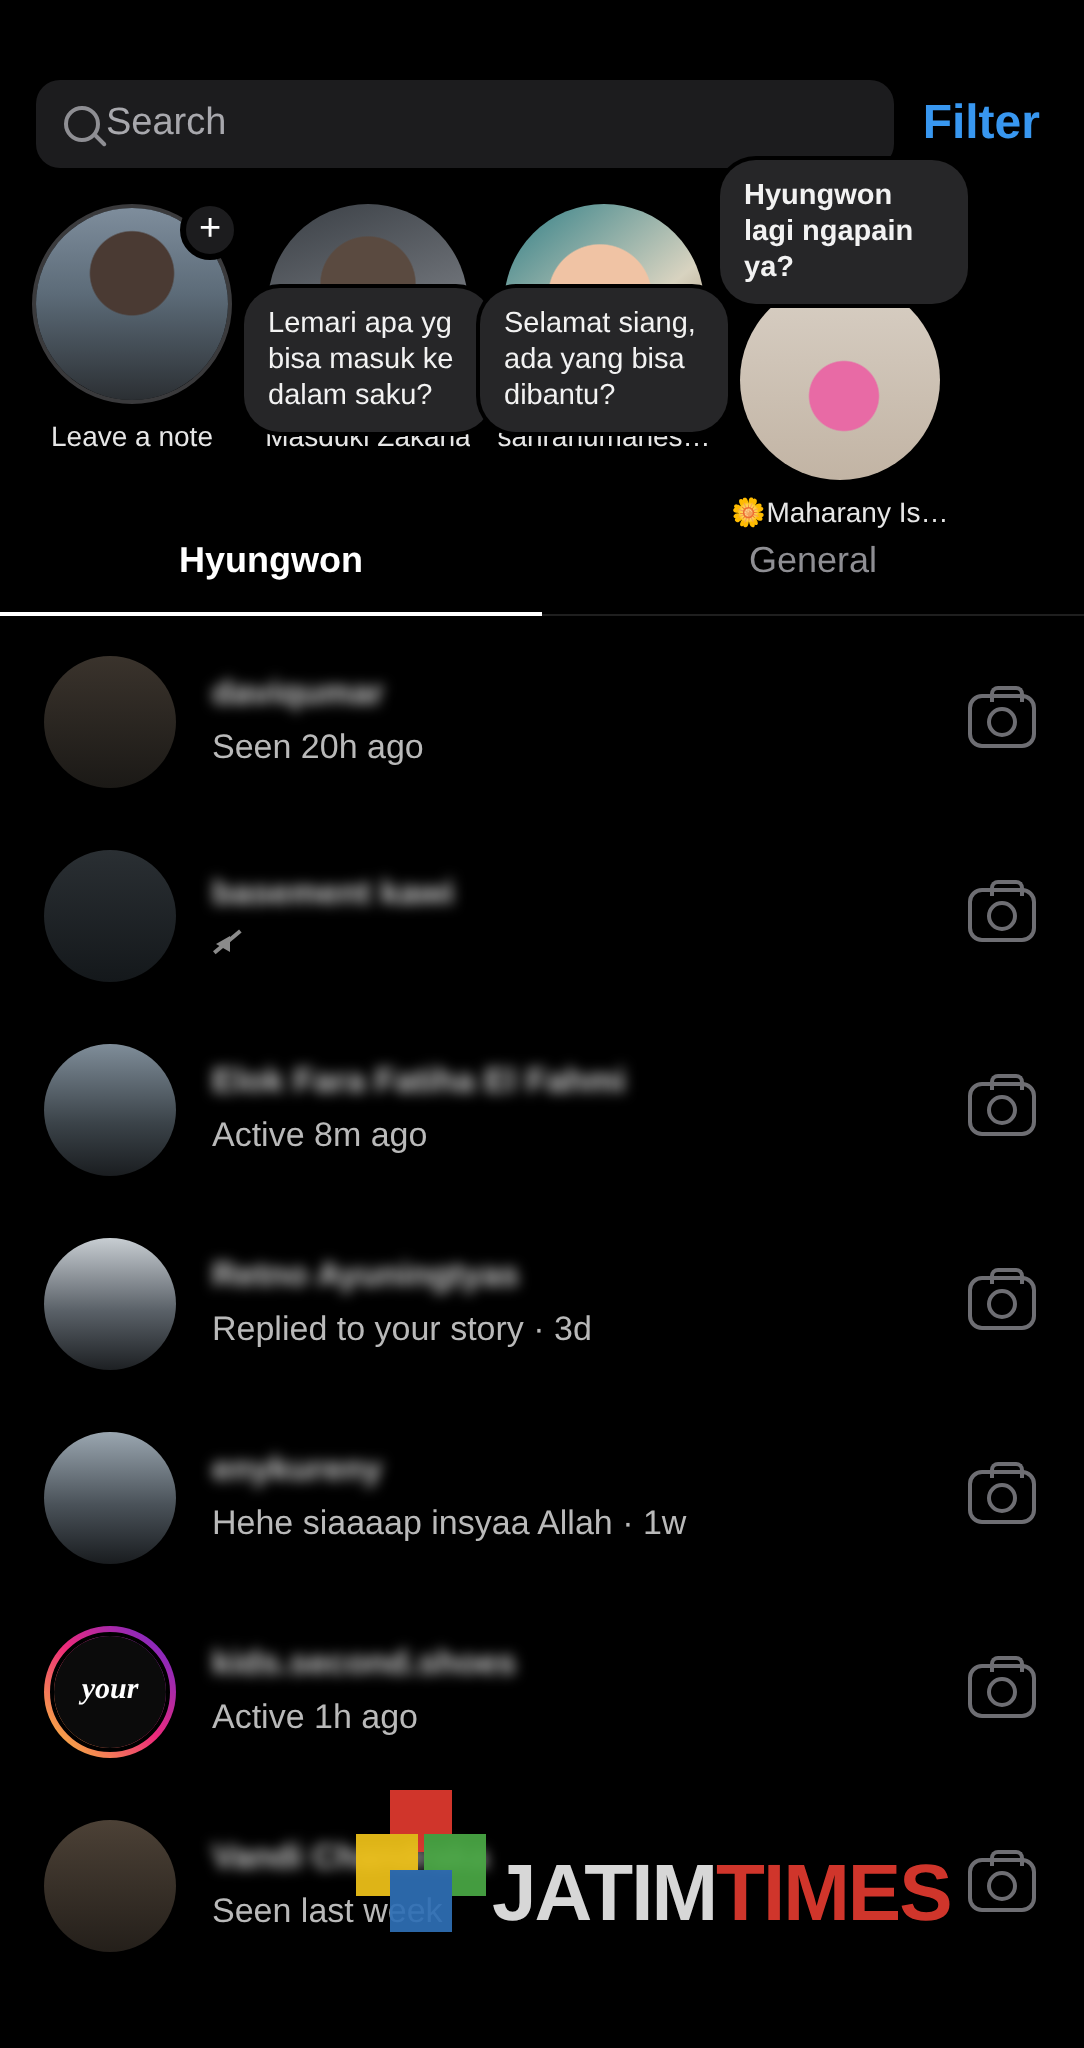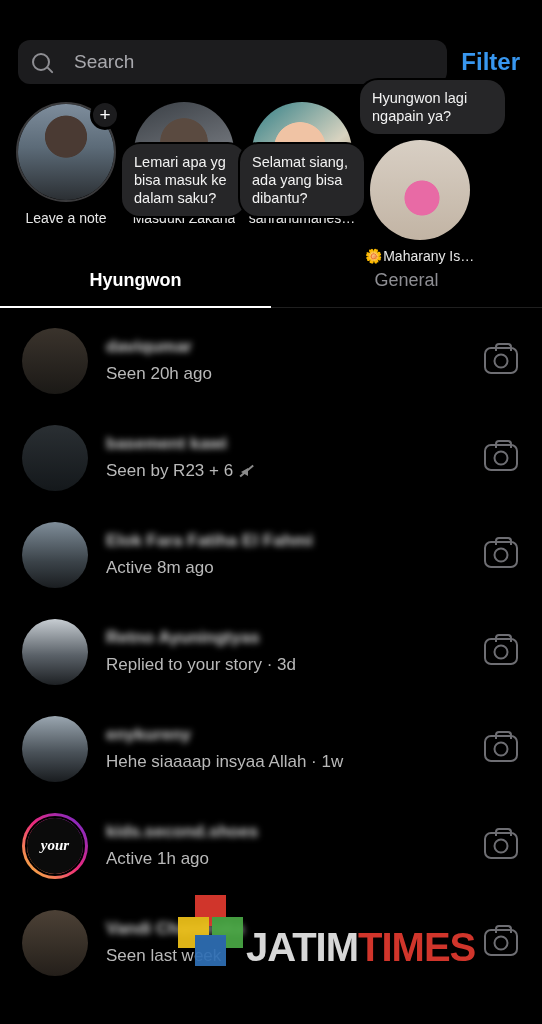--- a/index.html
+++ b/index.html
@@ -24,21 +24,21 @@
     gap: 14px;
   }
   .searchbox {
     flex: 1;
     height: 44px;
     background: #1c1c1e;
     border-radius: 12px;
     display: flex;
     align-items: center;
     padding: 0 14px;
-    gap: 24px;
+    gap: 3px;
   }
   .search-icon {
     width: 18px; height: 18px;
     border: 2px solid #8e8e93;
     border-radius: 50%;
     position: relative;
     flex: none;
   }
   .search-icon::after {
     content: "";
@@ -349,21 +349,21 @@
       <div class="note-bubble" style="left:-10px; top:42px; width:124px;">Selamat siang, ada yang bisa dibantu?</div>
       <div class="avatar-wrap">
         <div class="avatar">
           <div class="pic ph-2"></div>
         </div>
       </div>
       <div class="tray-label">sanranumahes…</div>
     </div>
 
     <div class="tray-item">
-      <div class="note-bubble" style="left:-8px; top:-22px; width:145px;">Hyungwon lagi ngapain ya?</div>
+      <div class="note-bubble" style="left:-8px; top:-22px; width:124px;font-weight:bold;">Hyungwon lagi ngapain ya?</div>
       <div class="avatar-wrap" style="margin-top:38px;">
         <div class="avatar">
           <div class="pic ph-4"></div>
         </div>
       </div>
       <div class="tray-label">🌼Maharany Is…</div>
     </div>
 
   </div>
 
@@ -387,21 +387,20 @@
       <div class="cam-icon"></div>
     </div>
 
     <div class="thread">
       <div class="t-avatar">
         <div class="pic ph-6"></div>
       </div>
       <div class="t-text">
         <div class="t-name">basement kawi</div>
         <div class="t-sub">
-          <span>Seen by R23 + 6</span>
           <span class="mute-icon"></span>
         </div>
       </div>
       <div class="cam-icon"></div>
     </div>
 
     <div class="thread">
       <div class="t-avatar">
         <div class="pic ph-7"></div>
       </div>

